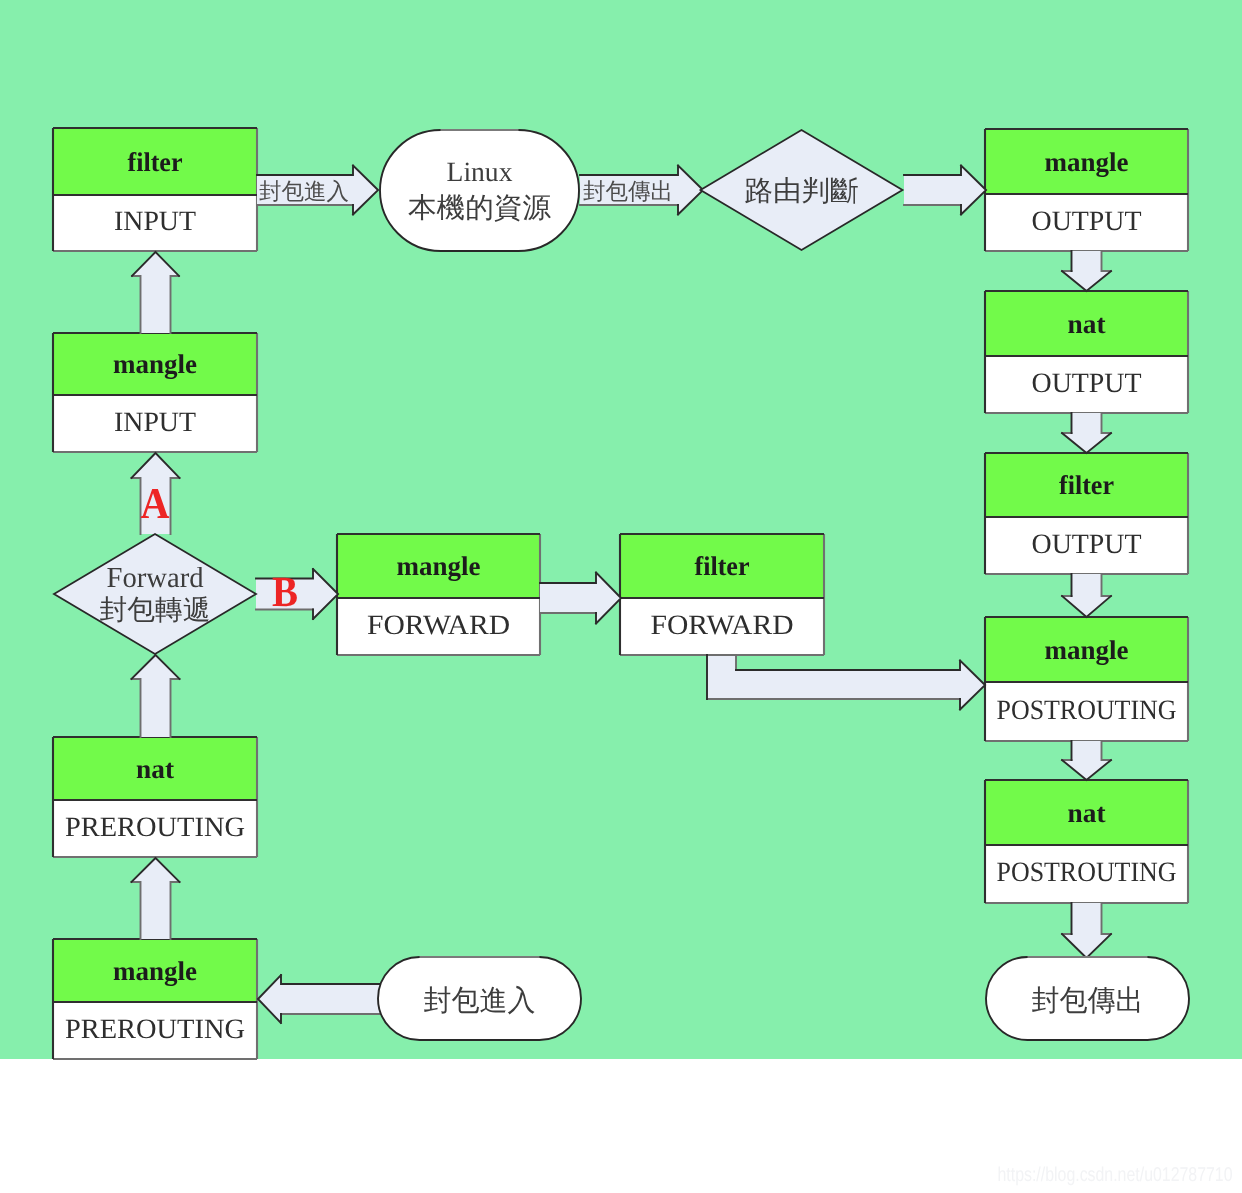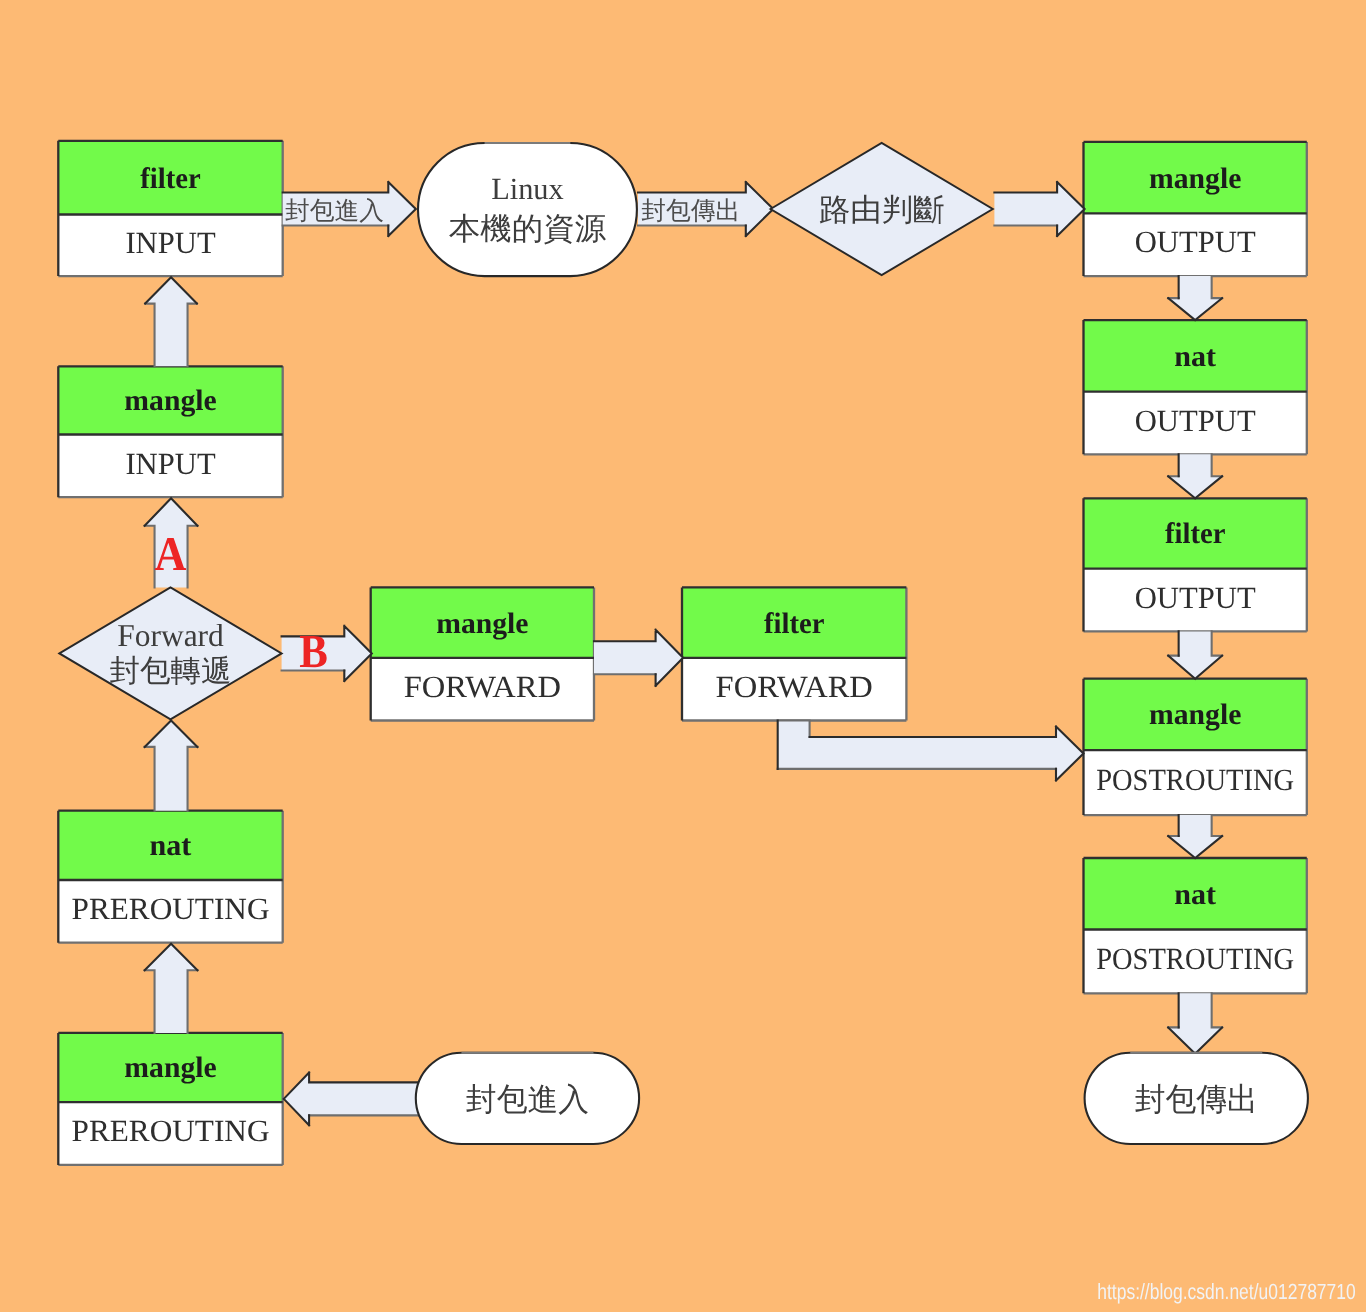--- a/index.html
+++ b/index.html
@@ -1,19 +1,19 @@
 <!DOCTYPE html>
 <html><head>
 <meta charset="utf-8">
 <title>Linux netfilter packet flow</title>
 <style>
   html,body{margin:0;padding:0;background:#ffffff;}
   body{width:1242px;height:1193px;overflow:hidden;
        font-family:"Liberation Serif",serif;}
-  #stage{position:relative;width:1242px;height:1193px;background:#fdba74;}
+  #stage{position:relative;width:1242px;height:1059px;background:#86efac;}
   svg#svg{position:absolute;left:0;top:0;width:1242px;height:1193px;
           display:block;will-change:transform;}
   #svg text{font-family:"Liberation Serif",serif;text-rendering:geometricPrecision;}
   .t-table{font-weight:bold;fill:#1c1c1c;}
   .t-chain{font-weight:normal;fill:#2e2e2e;}
   .t-node{font-weight:normal;fill:#3d3d3d;}
   .t-edge{font-weight:normal;fill:#4c4c4c;}
   .t-mark{font-weight:bold;fill:#ED2525;}
   #svg text.t-wm{font-family:"Liberation Sans",sans-serif;fill:#F2F3F5;}
 </style>

